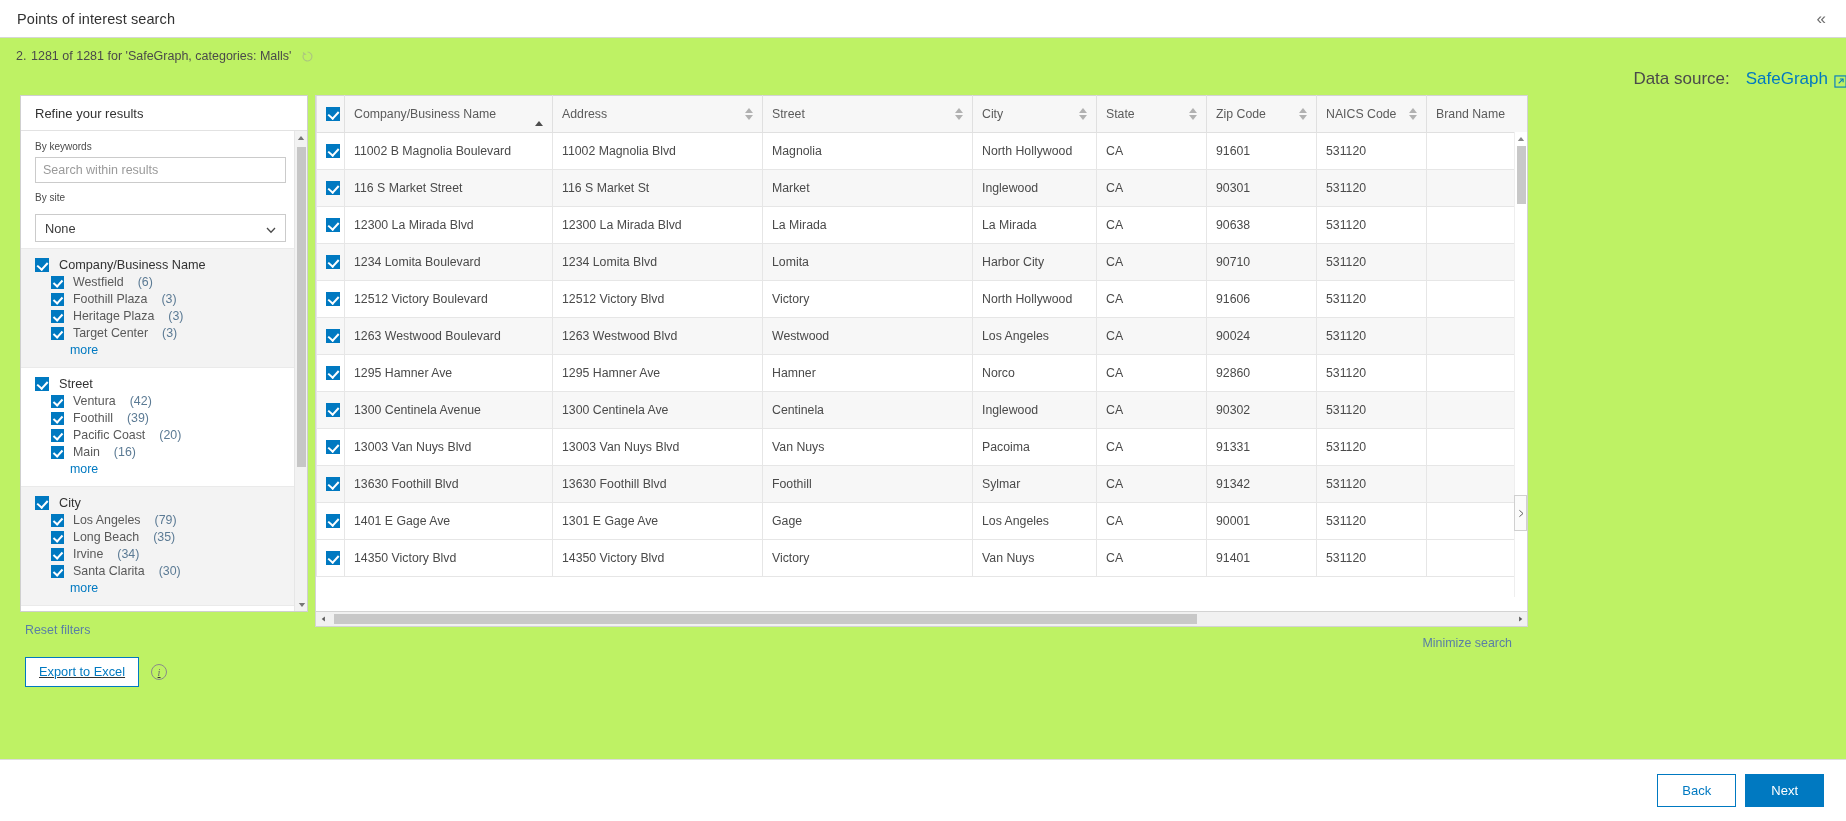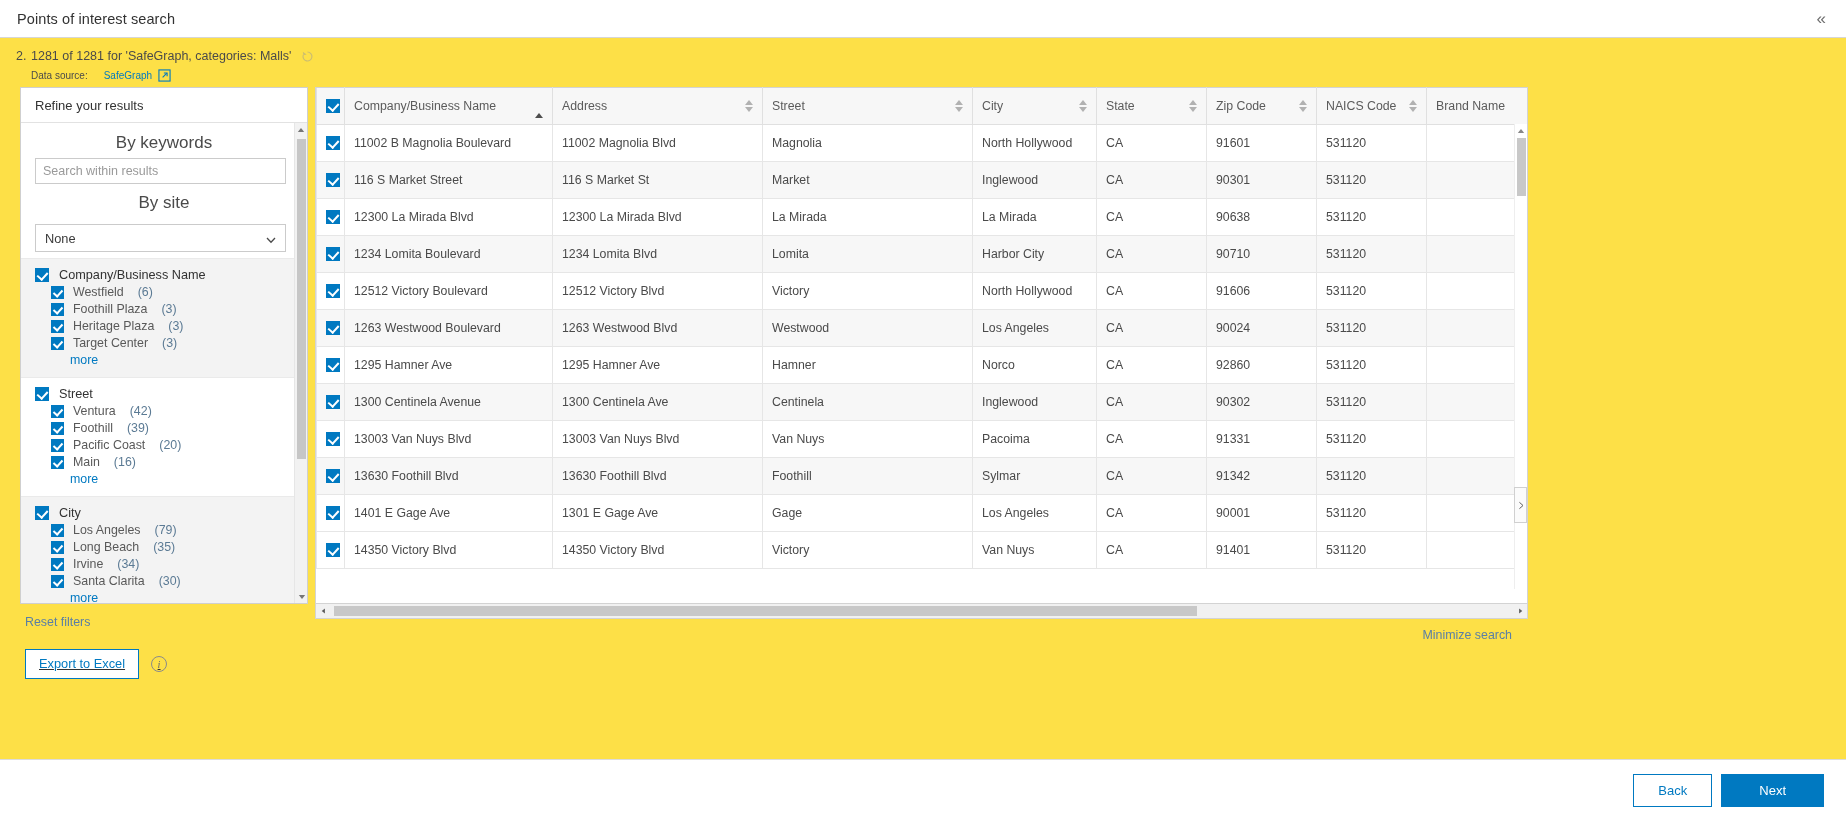--- a/index.html
+++ b/index.html
@@ -9,21 +9,21 @@
     width: 1846px; height: 821px;
     overflow: hidden;
     background: #ffffff;
     font-family: "Liberation Sans", sans-serif;
     color: #323232;
   }
   .app {
     position: relative;
     width: 1846px;
     height: 821px;
-    background: #fde047;
+    background: #bef264;
     display: flex;
     flex-direction: column;
   }
 
   
   .titlebar {
     height: 38px;
     min-height: 38px;
     border-bottom: 1px solid #d6d6d6;
     display: flex;
@@ -64,24 +64,25 @@
   .refresh-icon {
     margin-left: 10px;
     width: 13px; height: 13px;
     display: inline-block;
     opacity: .5;
     cursor: pointer;
   }
   .results-line2 {
     display: flex;
     align-items: center;
-    font-size: 10px;
+    font-size: 17px;
     color: #4a4a4a;
     margin-top: 6px;
     padding-left: 15px;
+    justify-content: flex-end;
   }
   .ds-label { color: #4a4a4a; }
   .ds-link {
     color: #0079c1;
     margin-left: 16px;
     cursor: pointer;
   }
   .ext-icon {
     margin-left: 6px;
     width: 12px; height: 12px;
@@ -118,24 +119,23 @@
     position: relative;
     overflow: hidden;
   }
   .refine-inner {
     padding: 0;
   }
   .refine-top {
     padding: 10px 14px 6px 14px;
   }
   .field-label {
-    font-size: 17px;
+    font-size: 10px;
     color: #4a4a4a;
     margin-bottom: 5px;
-    text-align: center;
   }
   .text-input {
     width: 251px;
     height: 26px;
     border: 1px solid #cbcbcb;
     padding: 0 7px;
     font-size: 12.5px;
     font-family: "Liberation Sans", sans-serif;
     color: #323232;
     background: #fff;
@@ -476,21 +476,21 @@
     padding: 8px 24px;
     cursor: pointer;
     margin-right: 9px;
   }
   .btn-next {
     border: 1px solid #0079c1;
     background: #0079c1;
     color: #ffffff;
     font-size: 13px;
     font-family: "Liberation Sans", sans-serif;
-    padding: 8px 37px;
+    padding: 8px 25px;
     cursor: pointer;
   }
 </style>
 </head>
 <body>
 
 <div class="app">
 
   <div class="titlebar">
     <div class="titlebar-title">Points of interest search</div>

